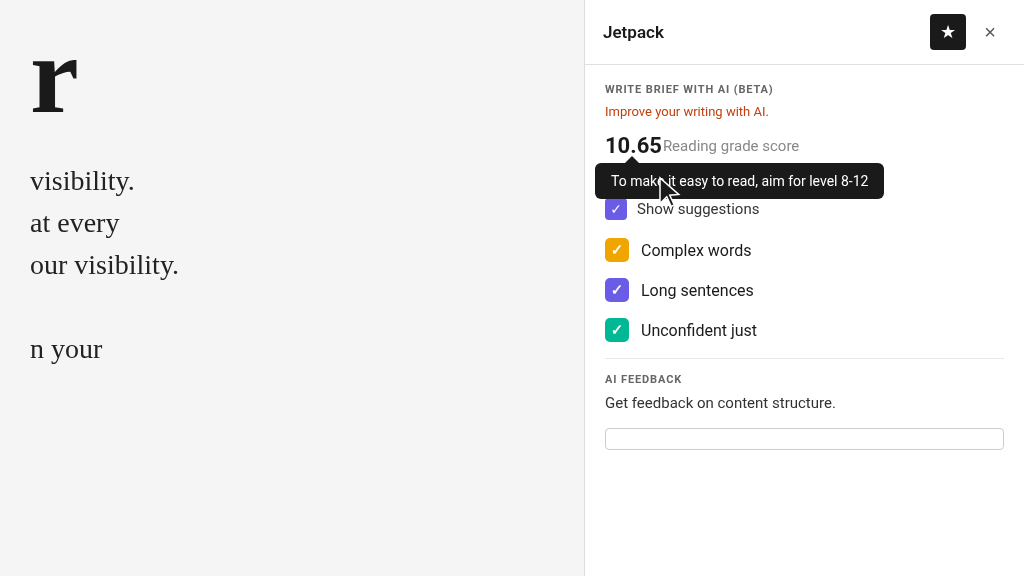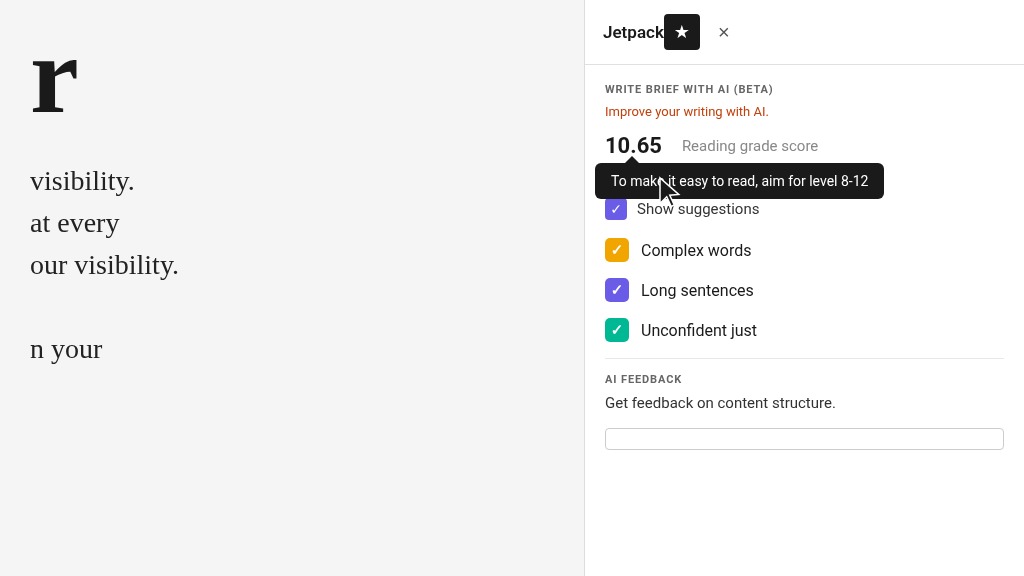--- a/index.html
+++ b/index.html
@@ -54,21 +54,21 @@
       border-left: 1px solid #ddd;
       display: flex;
       flex-direction: column;
       position: relative;
     }
 
     
     .panel-header {
       display: flex;
       align-items: center;
-      justify-content: flex-start;
+      justify-content: space-between;
       padding: 14px 18px;
       border-bottom: 1px solid #e0e0e0;
     }
 
     .panel-title {
       font-size: 17px;
       font-weight: 600;
       color: #1a1a1a;
     }
 
@@ -124,21 +124,21 @@
     .section-desc {
       font-size: 13px;
       color: #c2410c;
       margin-bottom: 14px;
     }
 
     
     .grade-row {
       display: flex;
       align-items: center;
-      gap: 20px;
+      gap: 1px;
       margin-bottom: 10px;
       position: relative;
     }
 
     .grade-number {
       font-size: 22px;
       font-weight: 700;
       color: #1a1a1a;
     }
 

